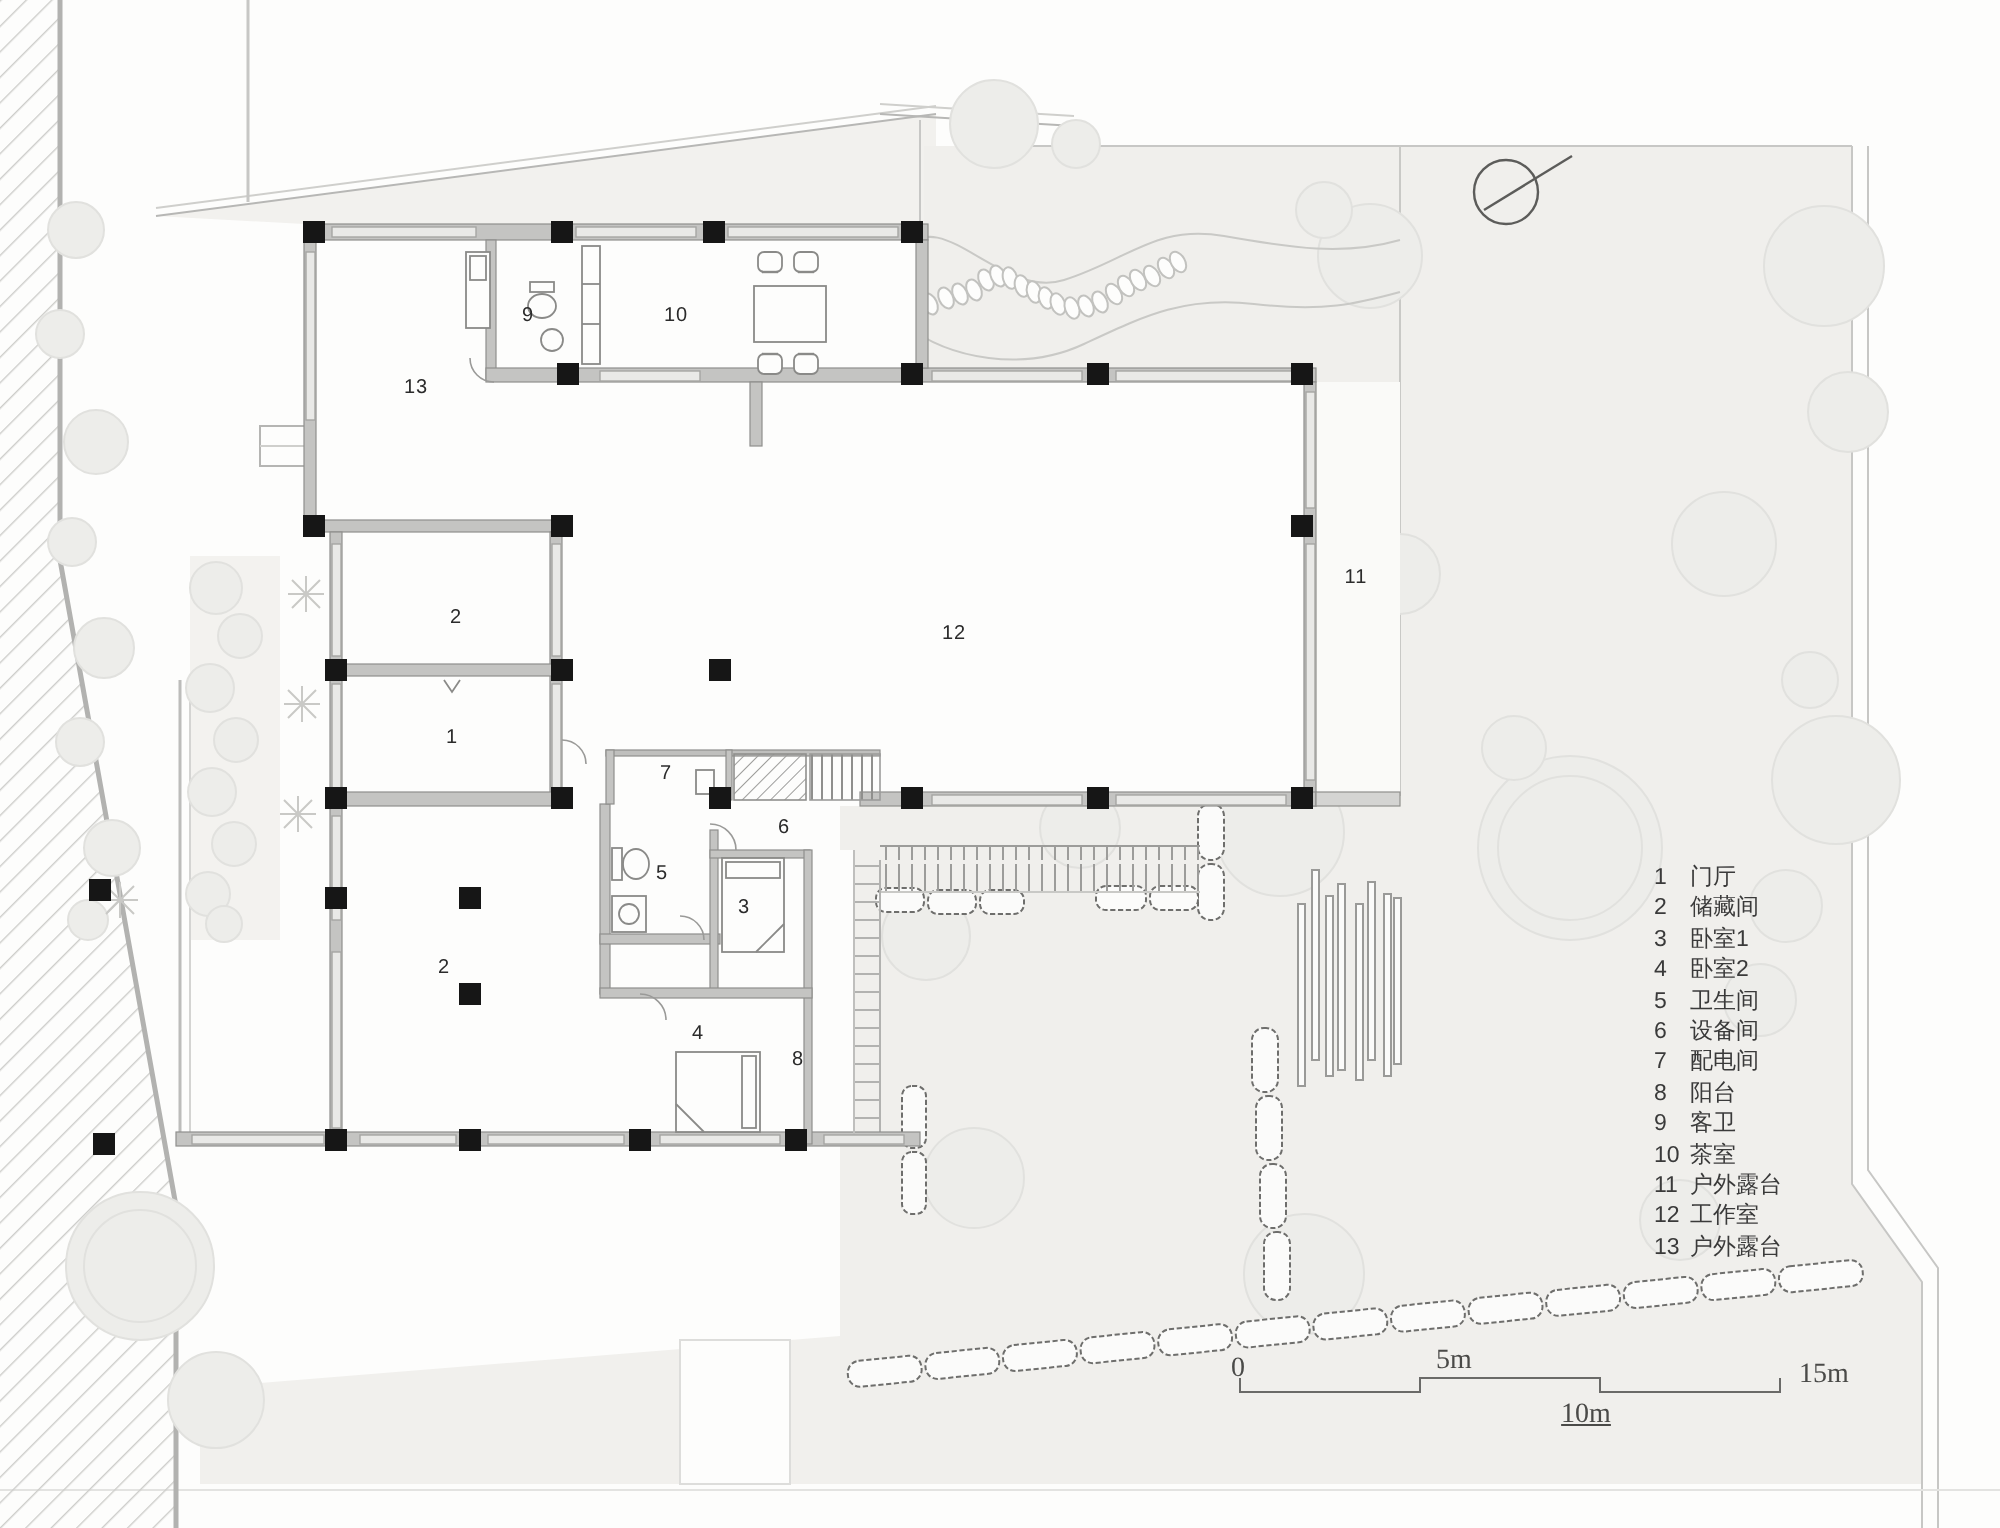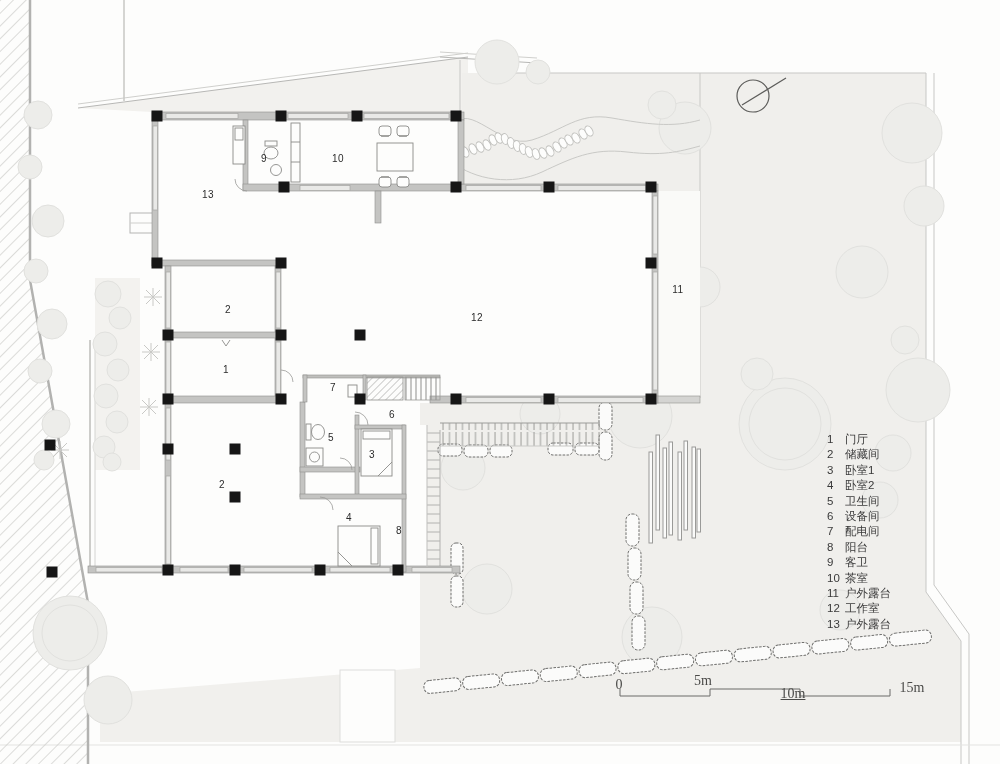--- a/index.html
+++ b/index.html
@@ -512,24 +512,24 @@
       <span class="lg-num">13</span>
       <span class="lg-label">户外露台</span>
     </div>
     </div>
 
 <div class="scale-labels">
 
 <div class="scale-label" style="left: 619px; top: 677px;">
       <span>0</span>
     </div>
-      <div class="scale-label" style="left: 703px; top: 673px;">
+      <div class="scale-label" style="left: 727px; top: 673px;">
       <span>5m</span>
     </div>
-      <div class="scale-label" style="left: 793px; top: 686px; text-decoration: underline;">
+      <div class="scale-label" style="left: 793px; top: 700px; text-decoration: underline;">
       <span>10m</span>
     </div>
       <div class="scale-label" style="left: 912px; top: 680px;">
       <span>15m</span>
     </div>
     </div>
 
 </div>
 
 </body></html>

